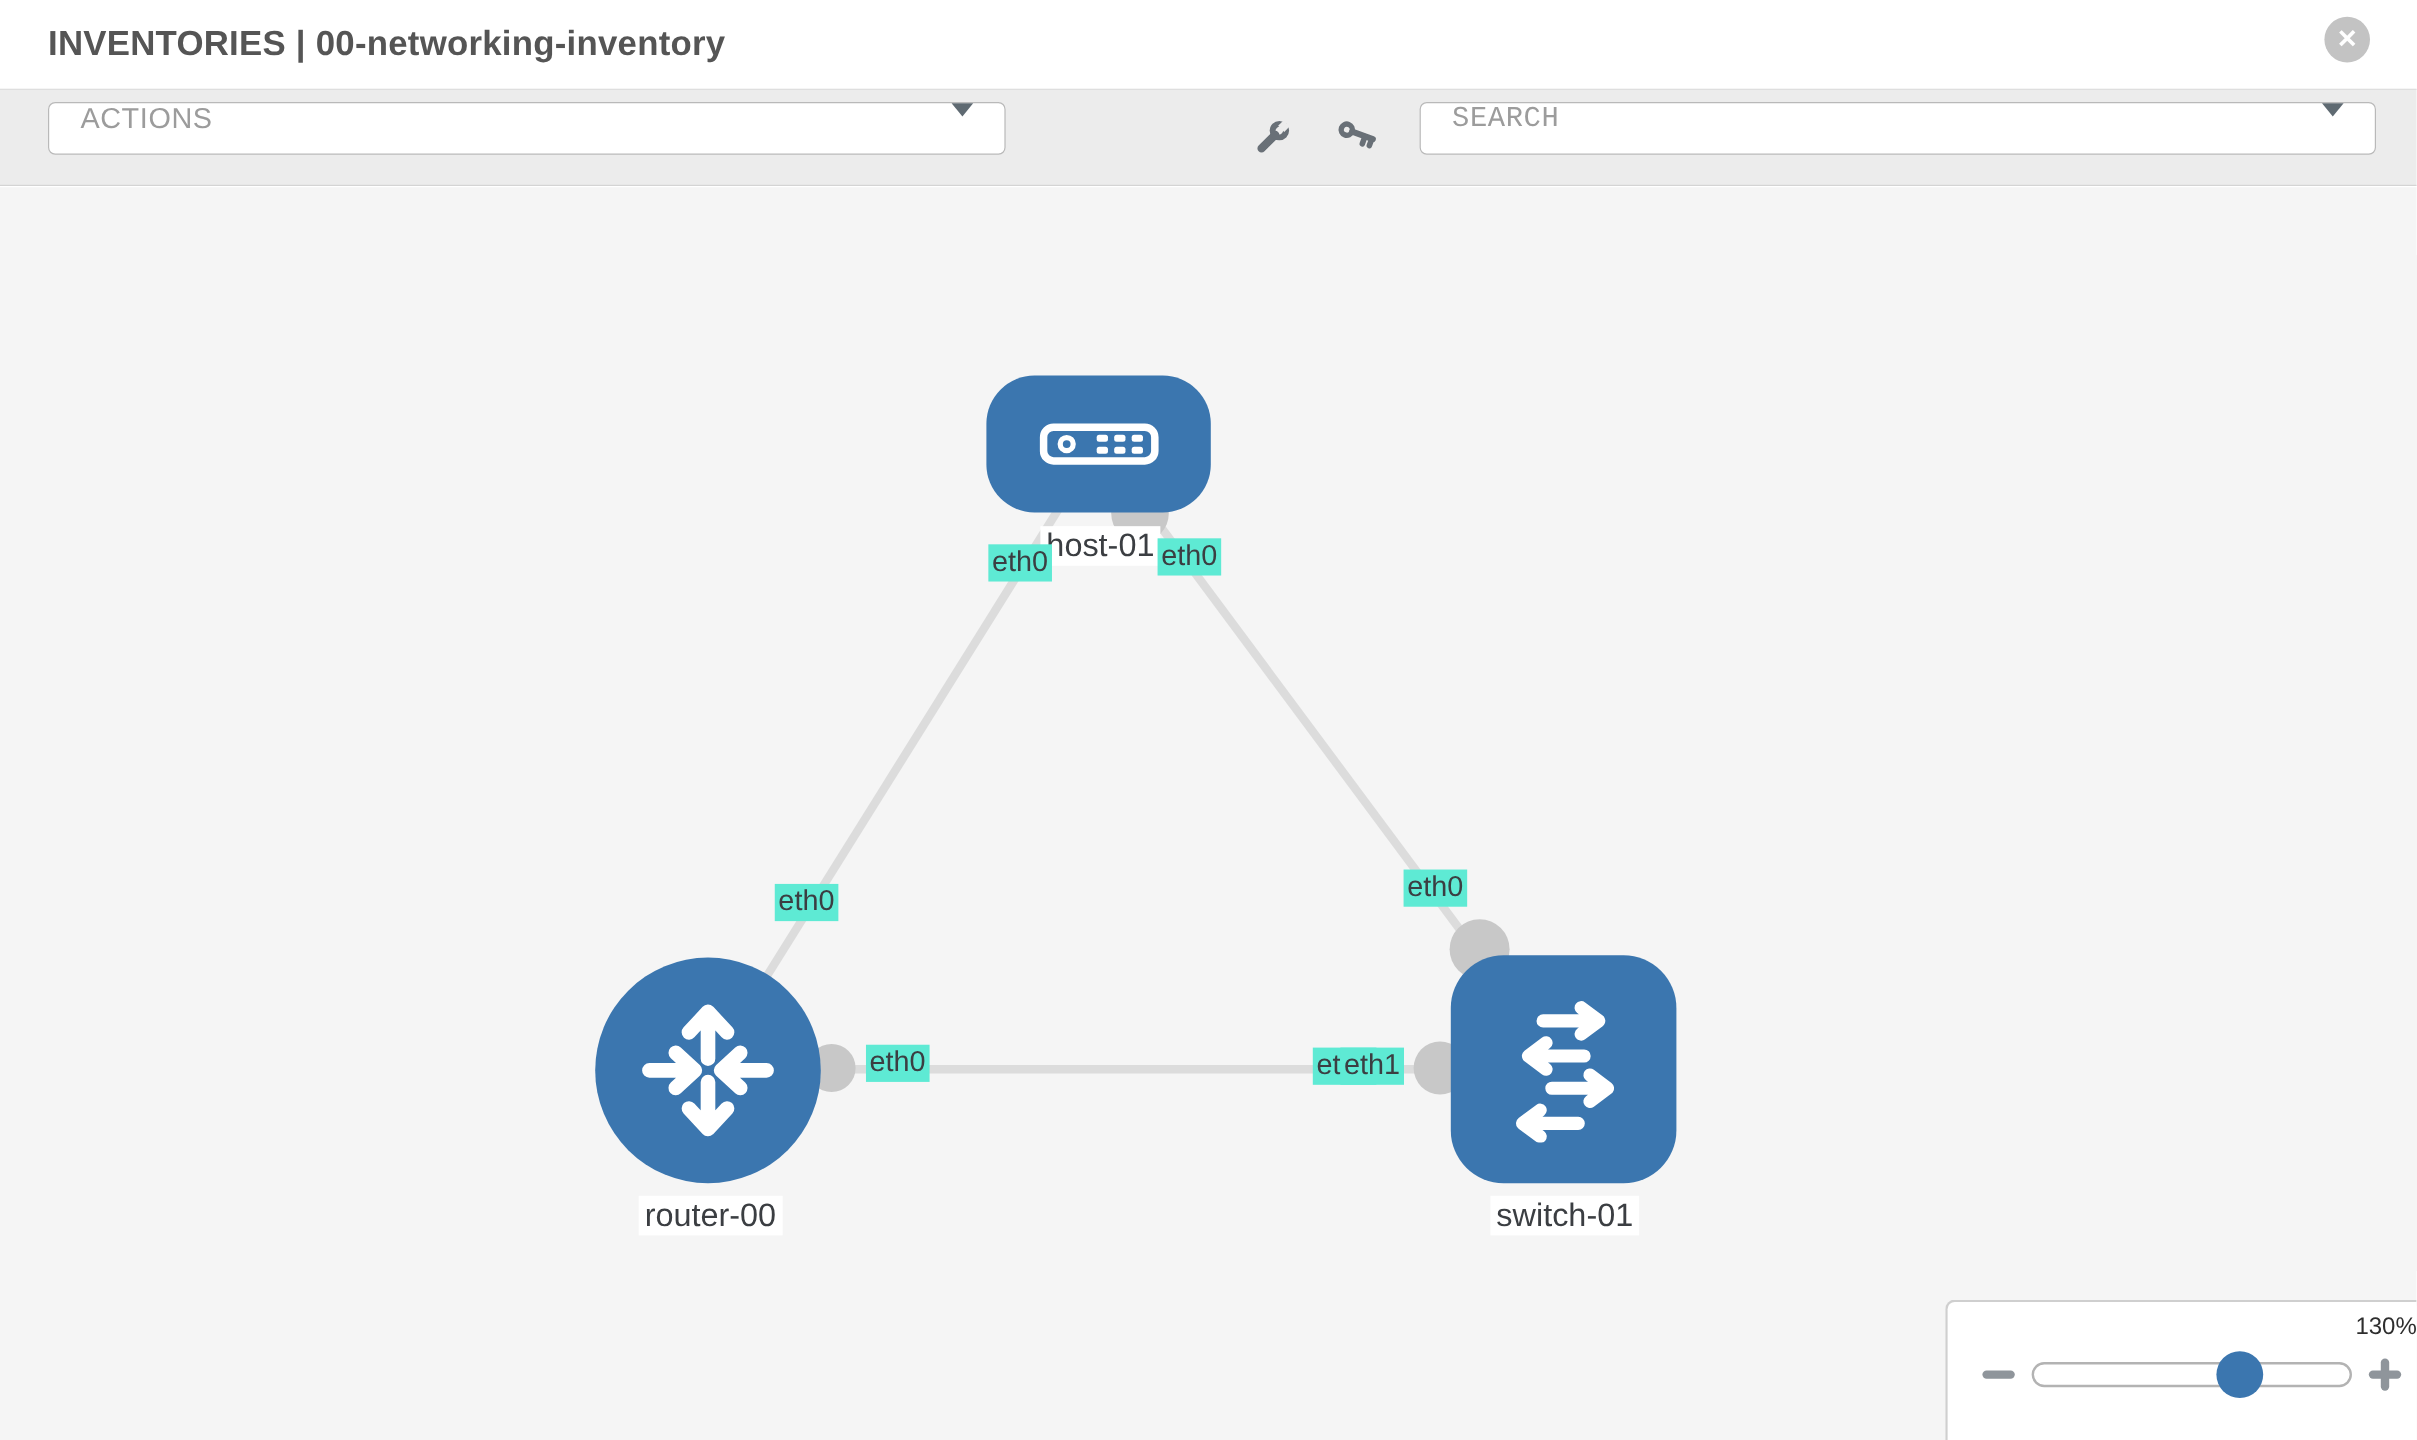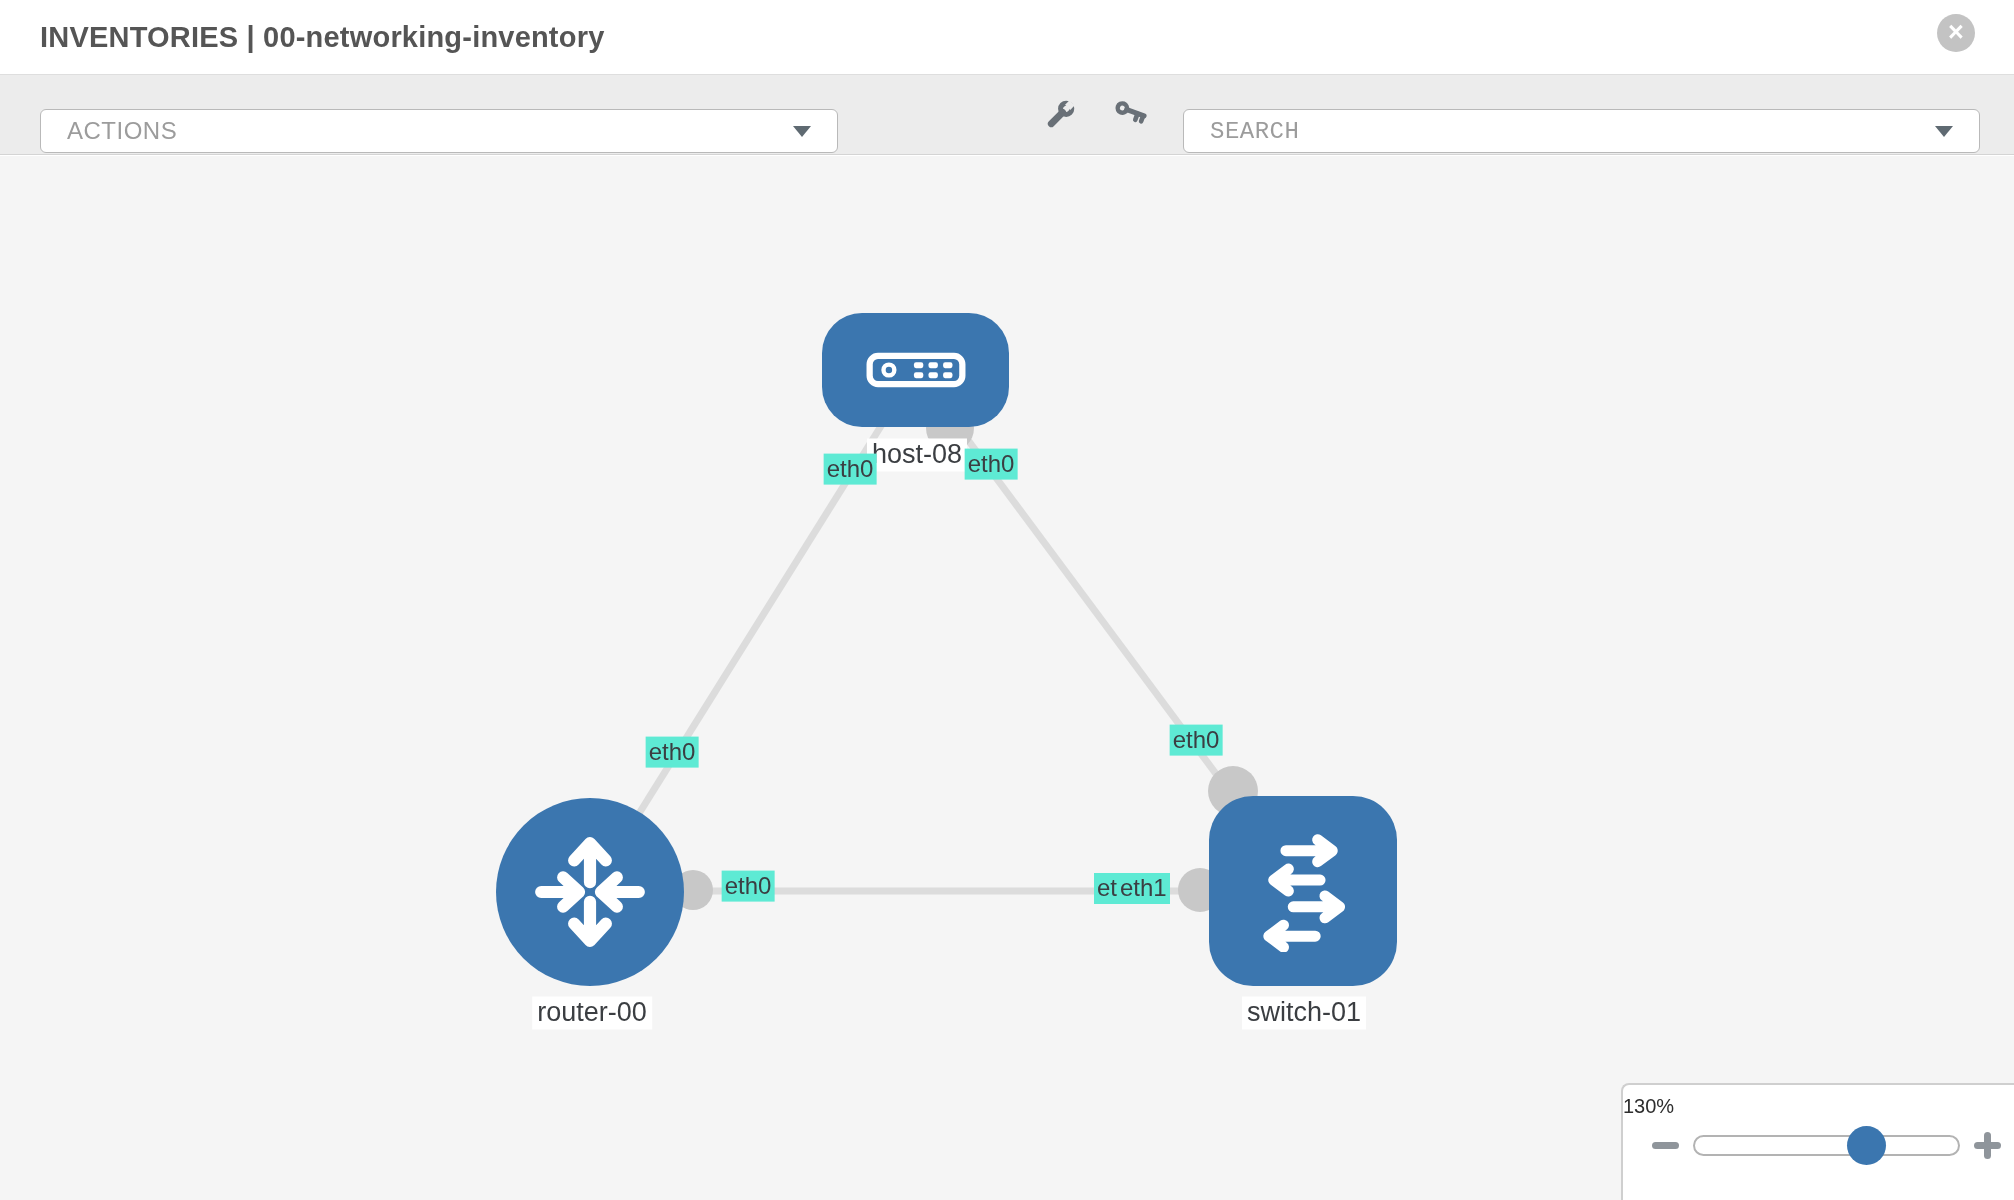--- a/index.html
+++ b/index.html
@@ -23,22 +23,22 @@
   .close-btn span { color:#fff; font-size:27px; font-weight:bold; line-height:1; margin-top:-2px; }
   
   .toolbar {
     position:absolute; left:0; top:74px; width:100%; height:81px;
     background:var(--toolbar-bg,#ececec); border-top:1px solid #dedede;
     border-bottom:1px solid #d4d4d4; box-sizing:border-box;
   }
   .dropdown {
     position:absolute; top:10px; height:44px; background:#fff;
     border:1px solid var(--input-border,#b9b9b9); border-radius:6px;
-    box-sizing:border-box; display:flex; align-items:center;
-    padding:0 26px; cursor:pointer;margin-top:24px;
+    box-sizing:border-box; display:flex; align-items:flex-start;
+    padding:0 26px; cursor:pointer;
   }
   .dropdown .ph { font-size:24px; color:var(--placeholder-gray,#9c9c9c); letter-spacing:0.5px; }
   .caret {
     margin-left:auto; width:0; height:0;
     border-left:9px solid transparent; border-right:9px solid transparent;
     border-top:11px solid #5f6a72;
   }
   .dd-actions { left:40px; width:798px; }
   .dd-search  { left:1183px; width:797px;font-family:Liberation Mono, monospace; }
   .tool-icons {
@@ -80,21 +80,21 @@
   .eth-l2-router { left:748px;  top:730px; }
   .eth-l2-occluded { left:1094px; top:717px; }
   .eth-l2-switch   { left:1117px; top:717px; }
   
   .zoom-panel {
     position:absolute; left:1621px; top:1083px; width:393px; height:117px;
     background:#fff; border-left:2px solid #cfcfcf; border-top:2px solid #cfcfcf;
     border-top-left-radius:8px; box-sizing:border-box;
   }
   .zoom-level {
-    position:absolute; left:0; top:10px; width:100%; text-align:left;
+    position:absolute; left:0; top:10px; width:100%; text-align:right;
     font-size:20px; color:#2e2e2e;
   }
   .zoom-minus {
     position:absolute; left:29px; top:57px; width:27px; height:7px;
     border-radius:3.5px; background:var(--control-gray,#8f959b); cursor:pointer;
   }
   .zoom-plus {
     position:absolute; left:351px; top:47px; width:27px; height:27px; cursor:pointer;
   }
   .zoom-plus::before, .zoom-plus::after {
@@ -196,21 +196,21 @@
       <svg width="122" height="122" viewBox="0 0 100 100">
         <g stroke="#fff" stroke-width="9" fill="none" stroke-linecap="round" stroke-linejoin="round">
           <path d="M36 17 L70 17 M62 8  L74 17 L62 26"></path>
           <path d="M64 41 L30 41 M38 32 L26 41 L38 50"></path>
           <path d="M42 63 L76 63 M68 54 L80 63 L68 72"></path>
           <path d="M60 87 L26 87 M34 78 L22 87 L34 96"></path>
         </g>
       </svg>
     </div>
 
-    <div class="node-label lbl-host">host-08</div>
+    <div class="node-label lbl-host">host-01</div>
     <div class="node-label lbl-router">router-00</div>
     <div class="node-label lbl-switch">switch-01</div>
 
     <div class="eth-label eth-c eth-l0-host">eth0</div>
     <div class="eth-label eth-c eth-l0-router">eth0</div>
     <div class="eth-label eth-c eth-l1-host">eth0</div>
     <div class="eth-label eth-c eth-l1-switch">eth0</div>
     <div class="eth-label eth-c eth-l2-router">eth0</div>
     <div class="eth-label eth-l2-occluded">eth0</div>
     <div class="eth-label eth-l2-switch">eth1</div>

